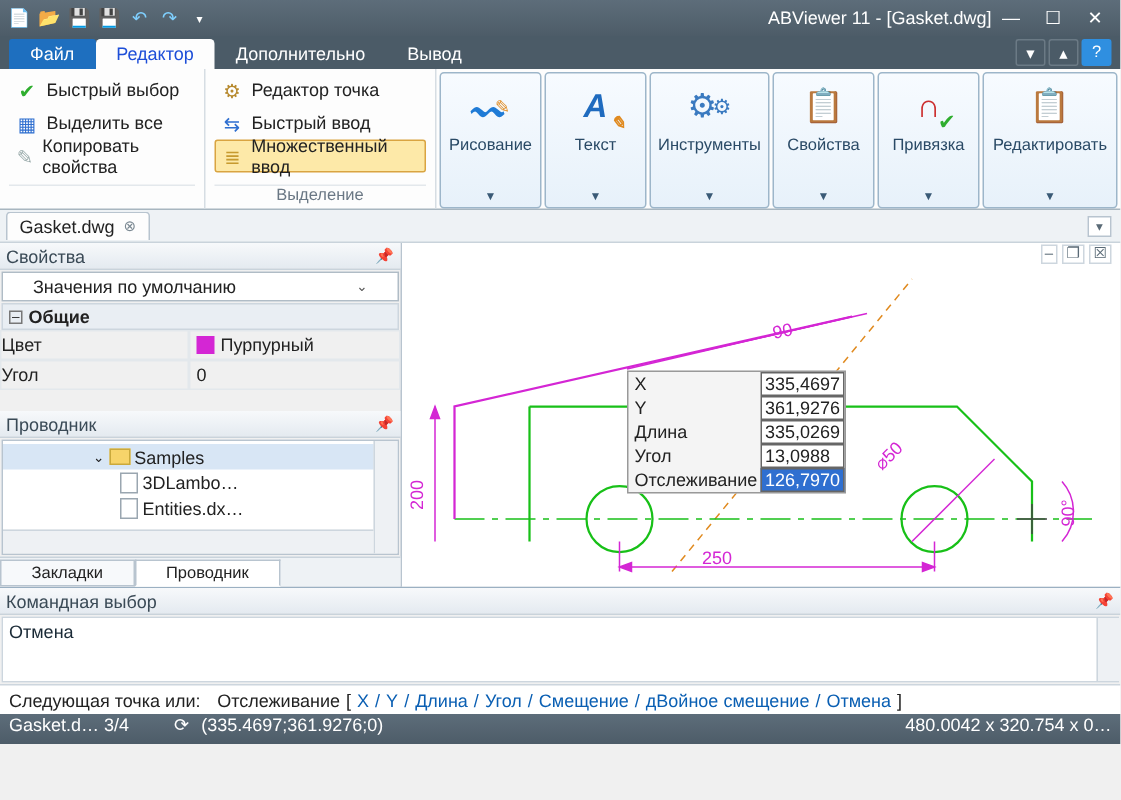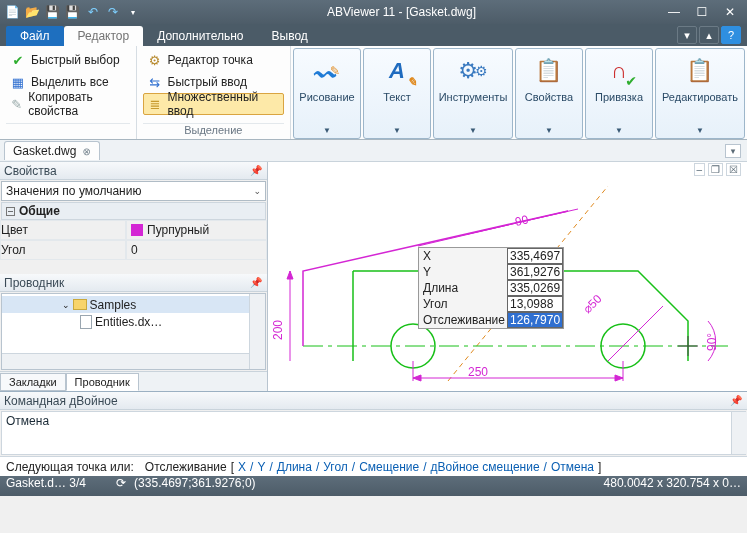--- a/index.html
+++ b/index.html
@@ -1,28 +1,28 @@
 <!DOCTYPE html>
 <html><head>
 <meta charset="utf-8">
 <style>
   *{box-sizing:border-box;margin:0;padding:0;font-family:"Segoe UI",Tahoma,sans-serif;font-size:12px}
   body{background:#f0f0f0;width:747px;height:533px;overflow:hidden;color:#222}
   
   .titlebar{height:24px;background:linear-gradient(#5d6d7a,#4d5c68);display:flex;align-items:center;color:#fff}
   .titlebar .qat{display:flex;gap:2px;padding-left:4px}
   .titlebar .qat span{width:18px;height:18px;display:flex;align-items:center;justify-content:center;color:#fff;font-size:12px}
-  .titlebar .title{flex:1;text-align:center;font-size:12px}
+  .titlebar .title{flex:1;text-align:right;font-size:12px}
   .titlebar .winbtns{display:flex;gap:2px;padding-right:4px}
   .titlebar .winbtns span{width:26px;height:18px;display:flex;align-items:center;justify-content:center;font-size:12px}
   
   .menurow{height:22px;background:#4b5b67;display:flex;align-items:flex-end;padding-left:6px}
   .menutab{padding:3px 14px;color:#fff;font-size:12px;cursor:pointer}
   .menutab.file{background:#1e6fbf;border-radius:2px 2px 0 0}
-  .menutab.active{background:#fdfdfd;color:#737373;border-radius:3px 3px 0 0}
+  .menutab.active{background:#fdfdfd;color:#1d4ed8;border-radius:3px 3px 0 0}
   .menurow .rightbtns{margin-left:auto;display:flex;gap:2px;padding-right:6px;padding-bottom:2px}
   .menurow .rightbtns span{width:20px;height:18px;display:flex;align-items:center;justify-content:center;color:#fff;border:1px solid #6b7a85;border-radius:2px;font-size:11px}
   
   .ribbon{height:94px;background:#fdfdfd;border-bottom:1px solid #a8b6c0;display:flex}
   .group{border-right:1px solid #d6dde3;padding:3px 6px 0 6px;display:flex;flex-direction:column}
   .group .body{flex:1}
   .group .label{height:16px;text-align:center;color:#6a7784;font-size:11px;border-top:1px solid #e3e8ec}
   .smallbtn{display:flex;align-items:center;gap:5px;height:22px;padding:0 4px;cursor:pointer}
   .smallbtn .icn{width:16px;height:16px;display:flex;align-items:center;justify-content:center;font-size:13px}
   .smallbtn.sel{background:#fde9a8;border:1px solid #d9a441;border-radius:2px}
@@ -35,36 +35,36 @@
   
   .filetabrow{height:22px;background:#eef2f5;border-bottom:1px solid #c9d3db;display:flex;align-items:center;padding-left:4px}
   .filetab{background:#fdfdfd;border:1px solid #b8c4cf;border-bottom:none;padding:2px 8px;display:flex;align-items:center;gap:6px;border-radius:3px 3px 0 0;font-size:11px}
   .filetab .x{color:#7a8892;font-size:10px}
   .filetabrow .rightcollapse{margin-left:auto;margin-right:6px;border:1px solid #b8c4cf;width:16px;height:14px;display:flex;align-items:center;justify-content:center;font-size:9px;color:#5a6a76;background:#fff}
   
   .workspace{display:flex;height:229px}
   .leftpanes{width:268px;display:flex;flex-direction:column;border-right:1px solid #b8c4cf}
   .paneheader{height:18px;background:linear-gradient(#f7f9fb,#e4eaf0);border-bottom:1px solid #c9d3db;display:flex;align-items:center;padding:0 4px;font-size:11px;color:#3a4a56}
   .paneheader .pin{margin-left:auto;font-size:10px;color:#5a6a76}
-  .dropdownrow{height:20px;border:1px solid #b0bcc6;margin:1px;display:flex;align-items:center;padding:0 4px;font-size:11px;background:#fff}
+  .dropdownrow{height:20px;border:1px solid #b0bcc6;margin:1px;display:flex;align-items:center;padding:0 20px;font-size:11px;background:#fff}
   .dropdownrow .chev{margin-left:auto;font-size:9px;color:#555}
   .catrow{height:18px;background:#e9eef3;border:1px solid #cdd6de;margin:0 1px;display:flex;align-items:center;gap:4px;padding:0 4px;font-size:11px}
   .proprow{height:20px;display:flex;font-size:11px}
   .proprow .k{width:126px;border:1px solid #e3e8ec;display:flex;align-items:center}
   .proprow .v{flex:1;border:1px solid #e3e8ec;display:flex;align-items:center;padding-left:4px;gap:4px}
   .swatch{width:12px;height:12px;background:#d426d4;display:inline-block}
   .treebox{flex:1;border:1px solid #b8c4cf;margin:1px;background:#fff;overflow:hidden;font-size:11px;position:relative}
   .treebox .row{display:flex;align-items:center;height:17px;gap:3px;padding-left:78px}
   .treebox .row.samples{padding-left:60px;background:#d8e6f5}
   .folder{width:14px;height:11px;background:#f7d46a;border:1px solid #caa93c;display:inline-block}
   .fileico{width:12px;height:14px;border:1px solid #9aa6b0;background:#fff;display:inline-block}
   .treebox .scroll{position:absolute;right:0;top:0;bottom:0;width:16px;background:#eef1f4;border-left:1px solid #cdd6de}
   .treebox .hscroll{position:absolute;left:0;right:16px;bottom:0;height:16px;background:#eef1f4;border-top:1px solid #cdd6de}
   .lefttabrow{height:20px;background:#eef2f5;display:flex;align-items:flex-end;border-top:1px solid #c9d3db}
-  .lefttab{padding:2px 8px;font-size:11px;border:1px solid #b8c4cf;background:#f7f9fb}
+  .lefttab{padding:2px 20px;font-size:11px;border:1px solid #b8c4cf;background:#f7f9fb}
   .lefttab.active{background:#fff;border-bottom:1px solid #fff}
   
   .canvaswrap{flex:1;display:flex;flex-direction:column;background:#fff;position:relative}
   .canvashead{height:14px;display:flex;justify-content:flex-end;gap:3px;padding-right:6px;align-items:center}
   .canvashead span{font-size:10px;color:#5a6a76;border:1px solid #cdd6de;padding:0 2px;line-height:11px}
   .canvas{flex:1;position:relative;overflow:hidden}
   svg.drawing{position:absolute;inset:0;width:100%;height:100%}
   .coords{position:absolute;left:150px;top:71px;background:#f4f4f4;border:1px solid #999;font-size:11px}
   .coords .r{display:flex;height:16px}
   .coords .k{width:88px;padding:1px 4px}
@@ -227,20 +227,24 @@
     </div>
     <div class="treebox">
       <div style="height:2px"></div>
       <div class="row samples">
           <span style="font-size:9px">⌄</span>
           <span class="folder"></span>
           <span>Samples</span>
         </div>
       <div class="row">
           <span class="fileico"></span>
+          <span>3DLambo…</span>
+        </div>
+      <div class="row">
+          <span class="fileico"></span>
           <span>Entities.dx…</span>
         </div>
       <div class="scroll"></div>
       <div class="hscroll"></div>
     </div>
     <div class="lefttabrow">
       <div class="lefttab">Закладки</div>
       <div class="lefttab active">Проводник</div>
     </div>
   </div>
@@ -323,21 +327,21 @@
             <div class="k">Отслеживание</div>
             <div class="v sel">126,7970</div>
           </div>
       </div>
     </div>
   </div>
 </div>
 
 <div class="cmdpane">
   <div class="paneheader">
-    <span>Командная дВойное</span>
+    <span>Командная выбор</span>
     <span class="pin">📌</span>
   </div>
   <div style="position:relative">
     <div class="cmdbody">
       <div>Отмена</div>
     </div>
     <div class="scrollv" style="top:1px;bottom:1px"></div>
   </div>
   <div class="cmdprompt">
     <span>Следующая точка или:</span>&nbsp;

